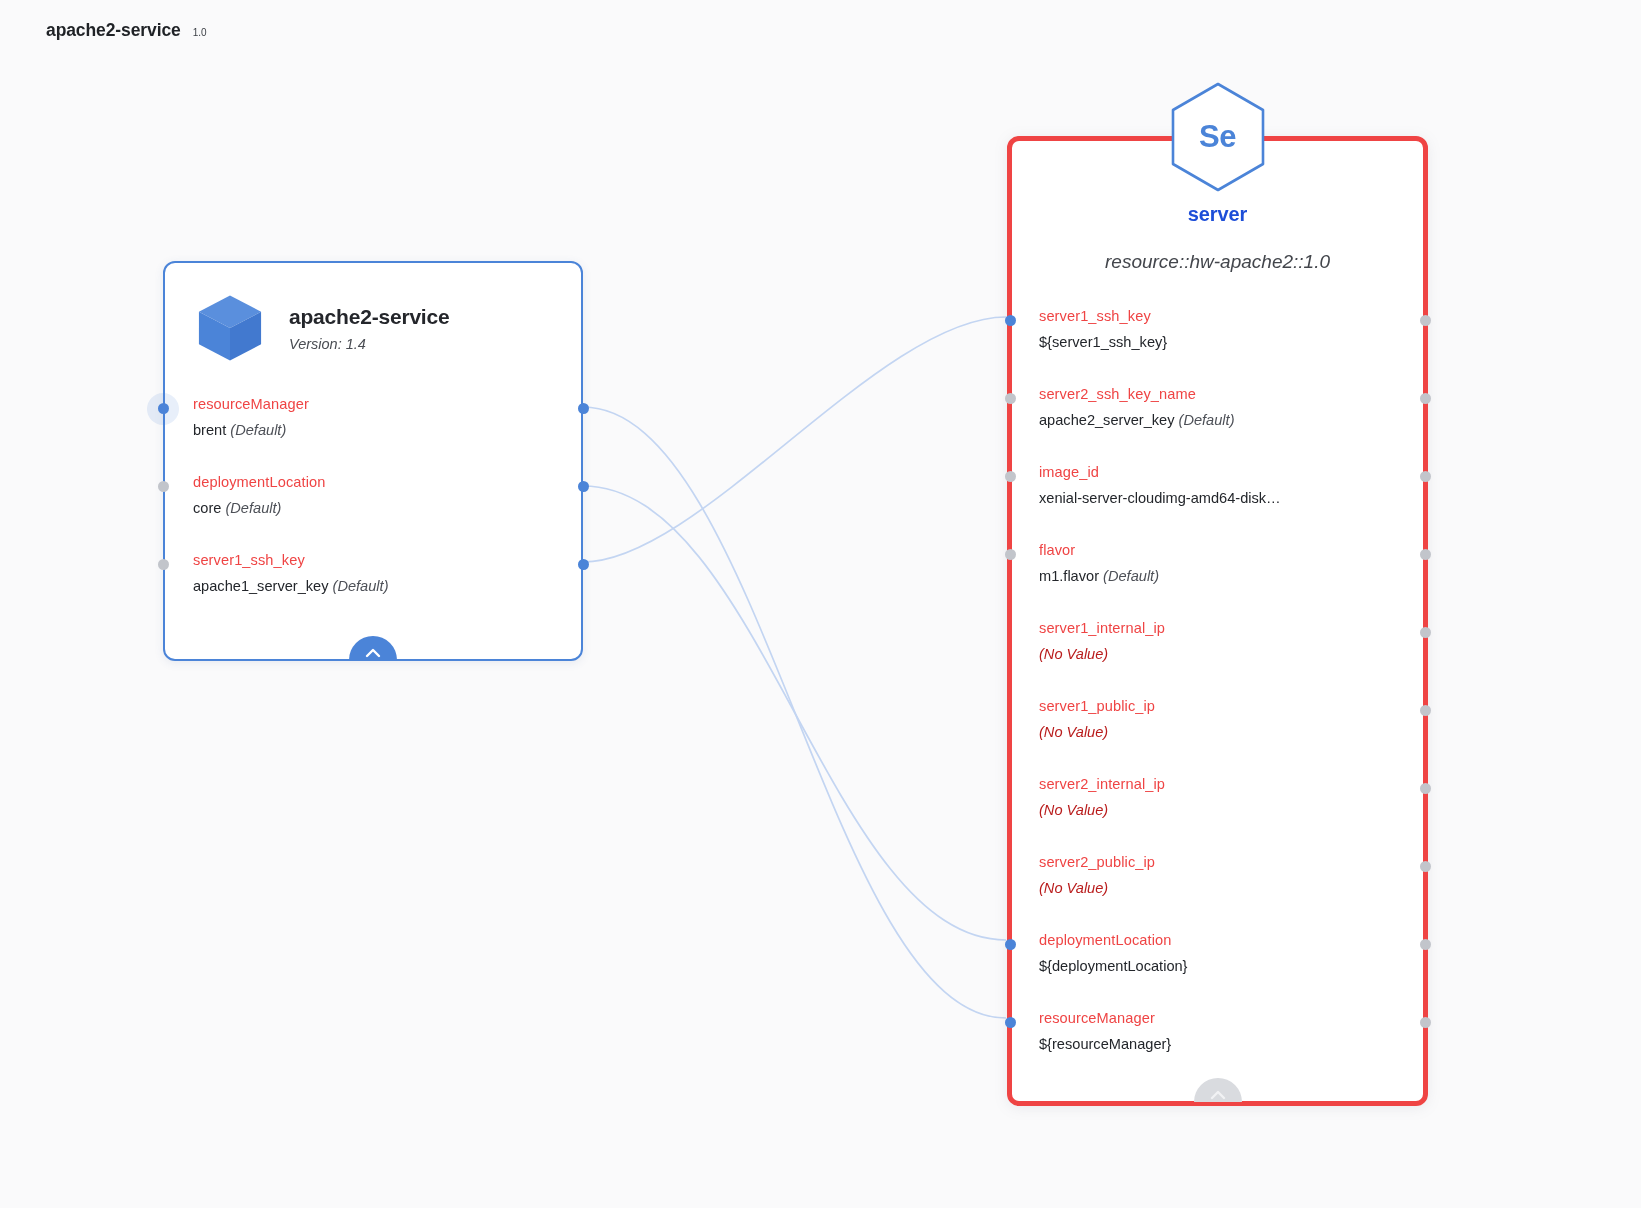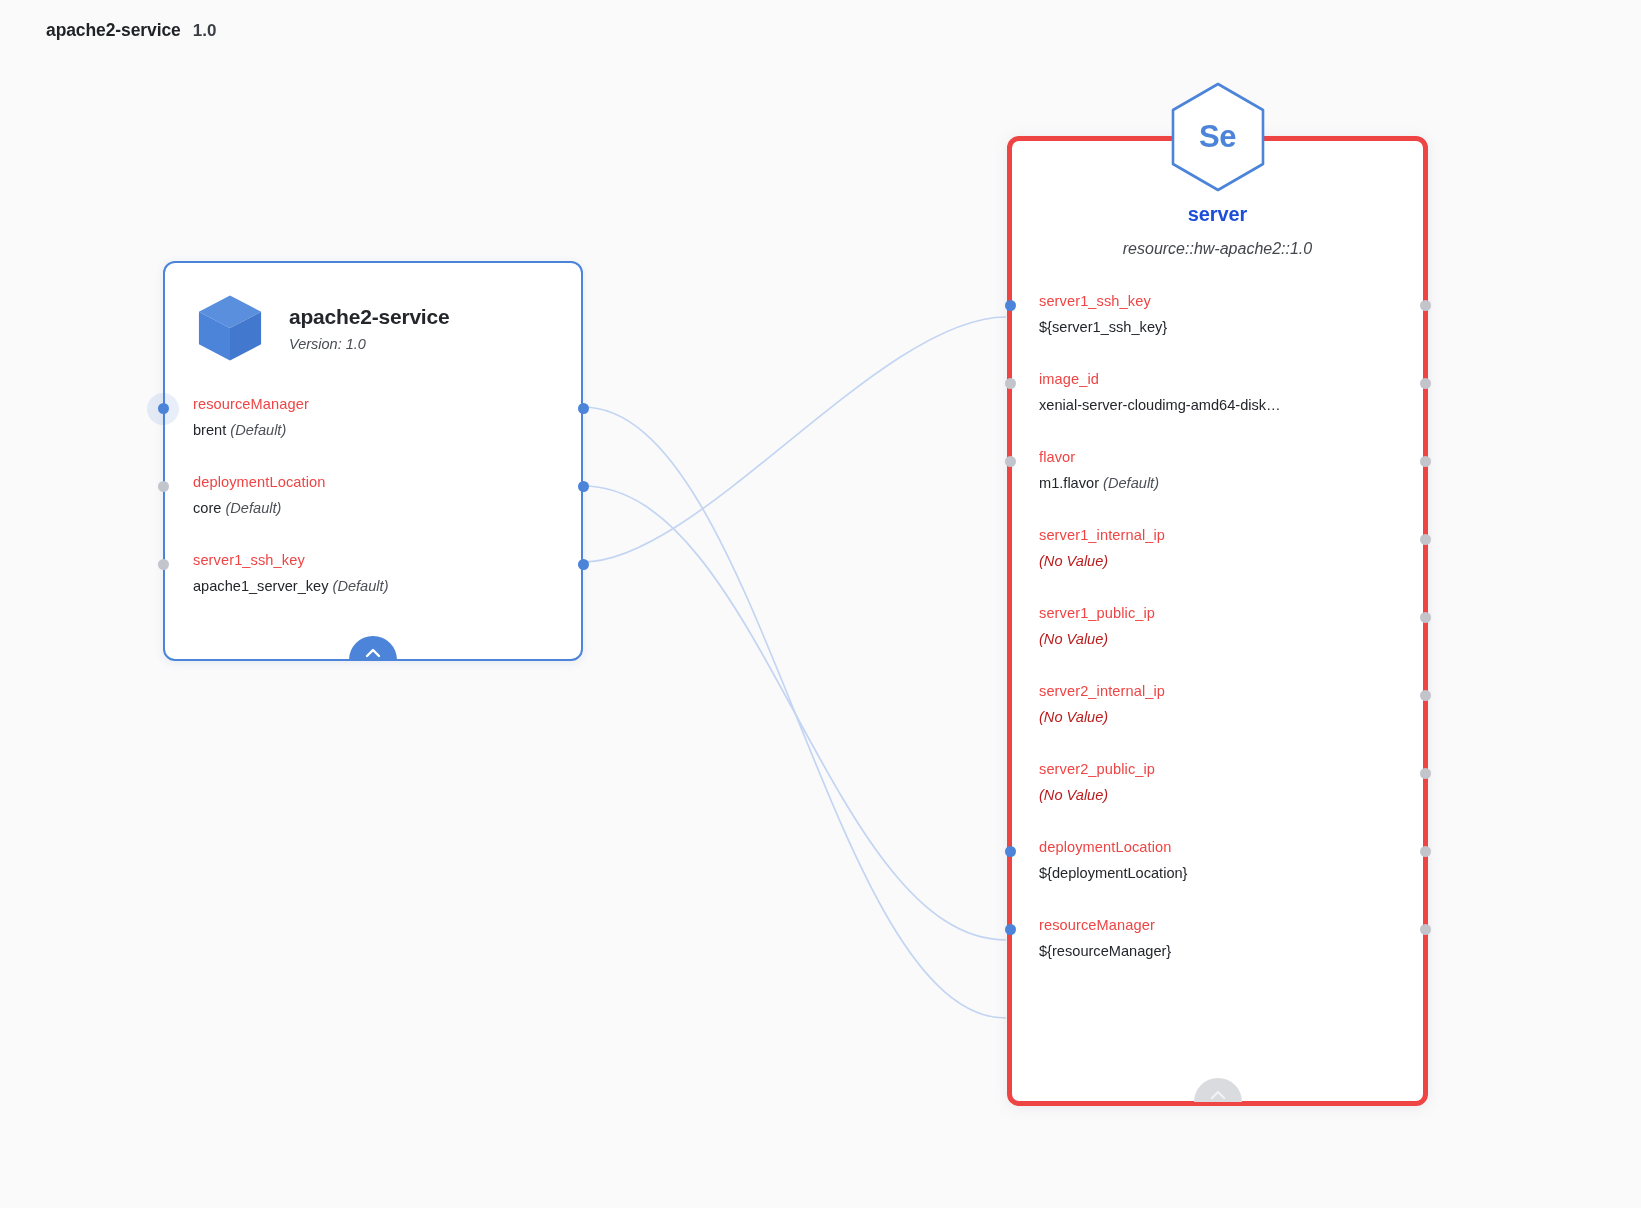--- a/index.html
+++ b/index.html
@@ -34,22 +34,22 @@
     gap: 12px;
     z-index: 40;
   }
   .page-header .title {
     font-size: 17.5px;
     font-weight: 700;
     color: #1f2226;
     letter-spacing: -0.1px;
   }
   .page-header .version {
-    font-size: 17px;
-    font-weight: 700;
+    font-size: 10px;
+    font-weight: 400;
     color: #3b3f45;
   }
 
   
   #edges {
     position: absolute;
     left: 0; top: 0;
     width: 1641px;
     height: 1208px;
     z-index: 5;
@@ -119,22 +119,22 @@
     padding-top: 62px;
     text-align: center;
   }
   .res-name {
     font-size: 20px;
     font-weight: 700;
     color: #1d4ed8;
     letter-spacing: -0.1px;
   }
   .res-type {
-    margin-top: 14px;
-    font-size: 16px;
+    margin-top: 25px;
+    font-size: 19px;
     font-style: italic;
     color: #43464c;
   }
   .hex-badge {
     position: absolute;
     left: 50%;
     top: -60px;
     transform: translateX(-50%);
     width: 100px;
     height: 112px;
@@ -266,21 +266,21 @@
   <div class="node selected" id="node-service">
 
     <div class="svc-header">
       <svg class="cube-icon" viewBox="0 0 100 100">
         <polygon points="50,6 92,28 50,50 8,28" fill="#5a8fdd"></polygon>
         <polygon points="8,28 50,50 50,94 8,72" fill="#4b84d8"></polygon>
         <polygon points="92,28 92,72 50,94 50,50" fill="#4279cf"></polygon>
       </svg>
       <div class="svc-titles">
         <span class="svc-name">apache2-service</span>
-        <span class="svc-version">Version: 1.0</span>
+        <span class="svc-version">Version: 1.4</span>
       </div>
     </div>
 
     <div class="props svc-props" id="svc-props">
         <div class="prop-row">
           <span class="port left blue halo"></span>
           <span class="port right blue"></span>
           <div class="prop-key">resourceManager</div>
           <div class="prop-val"><span>brent</span> <span class="dflt"> (Default)</span></div>
         </div>
@@ -322,20 +322,26 @@
     <div class="props res-props" id="res-props">
         <div class="prop-row">
           <span class="port left blue"></span>
           <span class="port right gray"></span>
           <div class="prop-key">server1_ssh_key</div>
           <div class="prop-val">${server1_ssh_key}</div>
         </div>
         <div class="prop-row">
           <span class="port left gray"></span>
           <span class="port right gray"></span>
+          <div class="prop-key">server2_ssh_key_name</div>
+          <div class="prop-val"><span>apache2_server_key</span> <span class="dflt"> (Default)</span></div>
+        </div>
+        <div class="prop-row">
+          <span class="port left gray"></span>
+          <span class="port right gray"></span>
           <div class="prop-key">image_id</div>
           <div class="prop-val">xenial-server-cloudimg-amd64-disk…</div>
         </div>
         <div class="prop-row">
           <span class="port left gray"></span>
           <span class="port right gray"></span>
           <div class="prop-key">flavor</div>
           <div class="prop-val"><span>m1.flavor</span> <span class="dflt"> (Default)</span></div>
         </div>
         <div class="prop-row">

